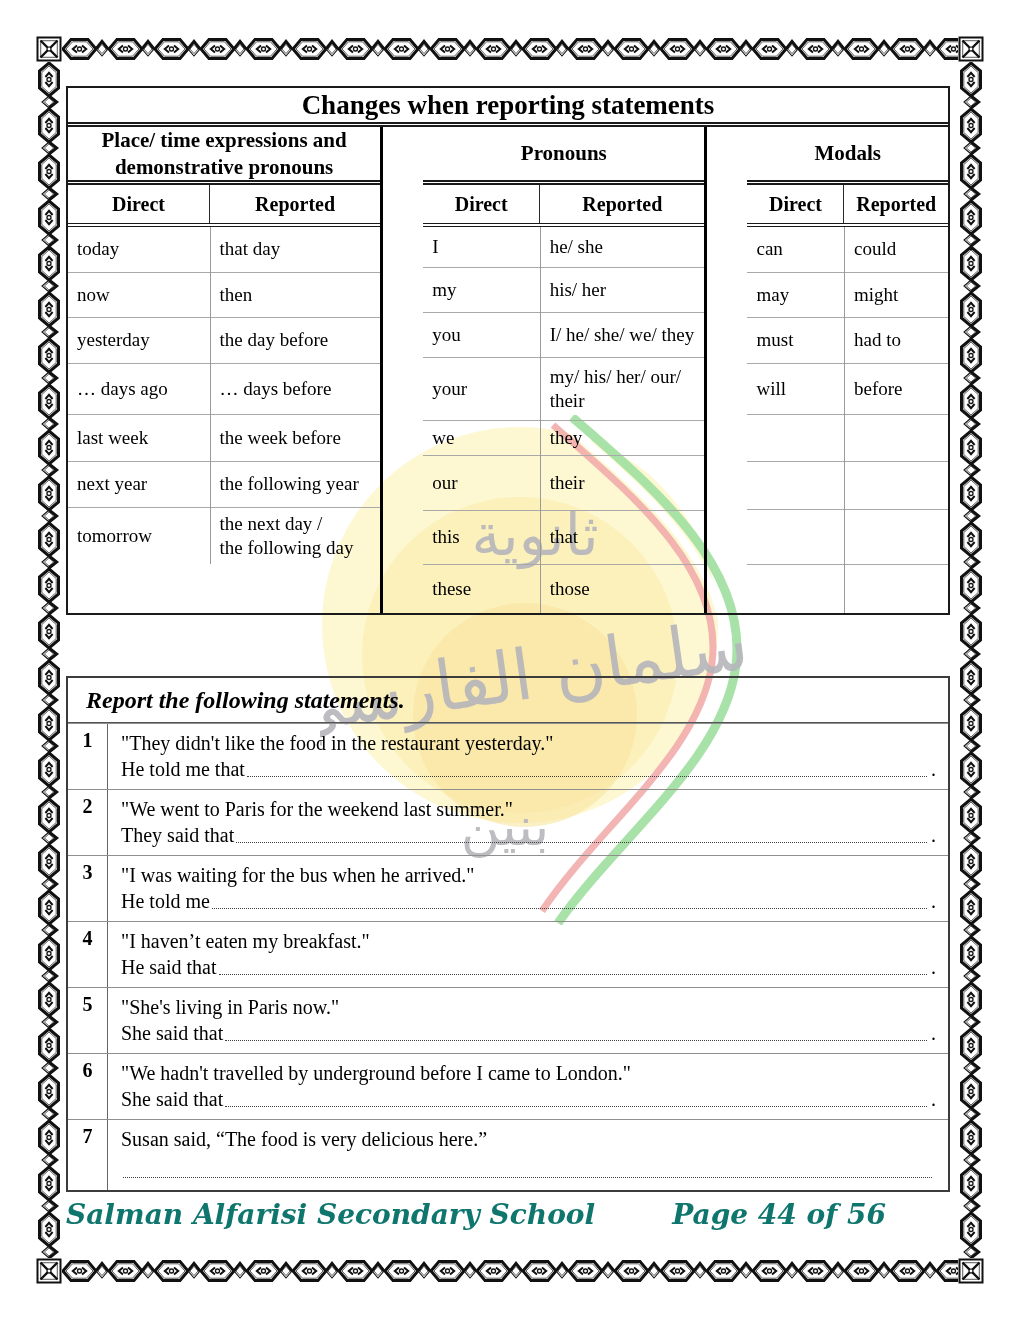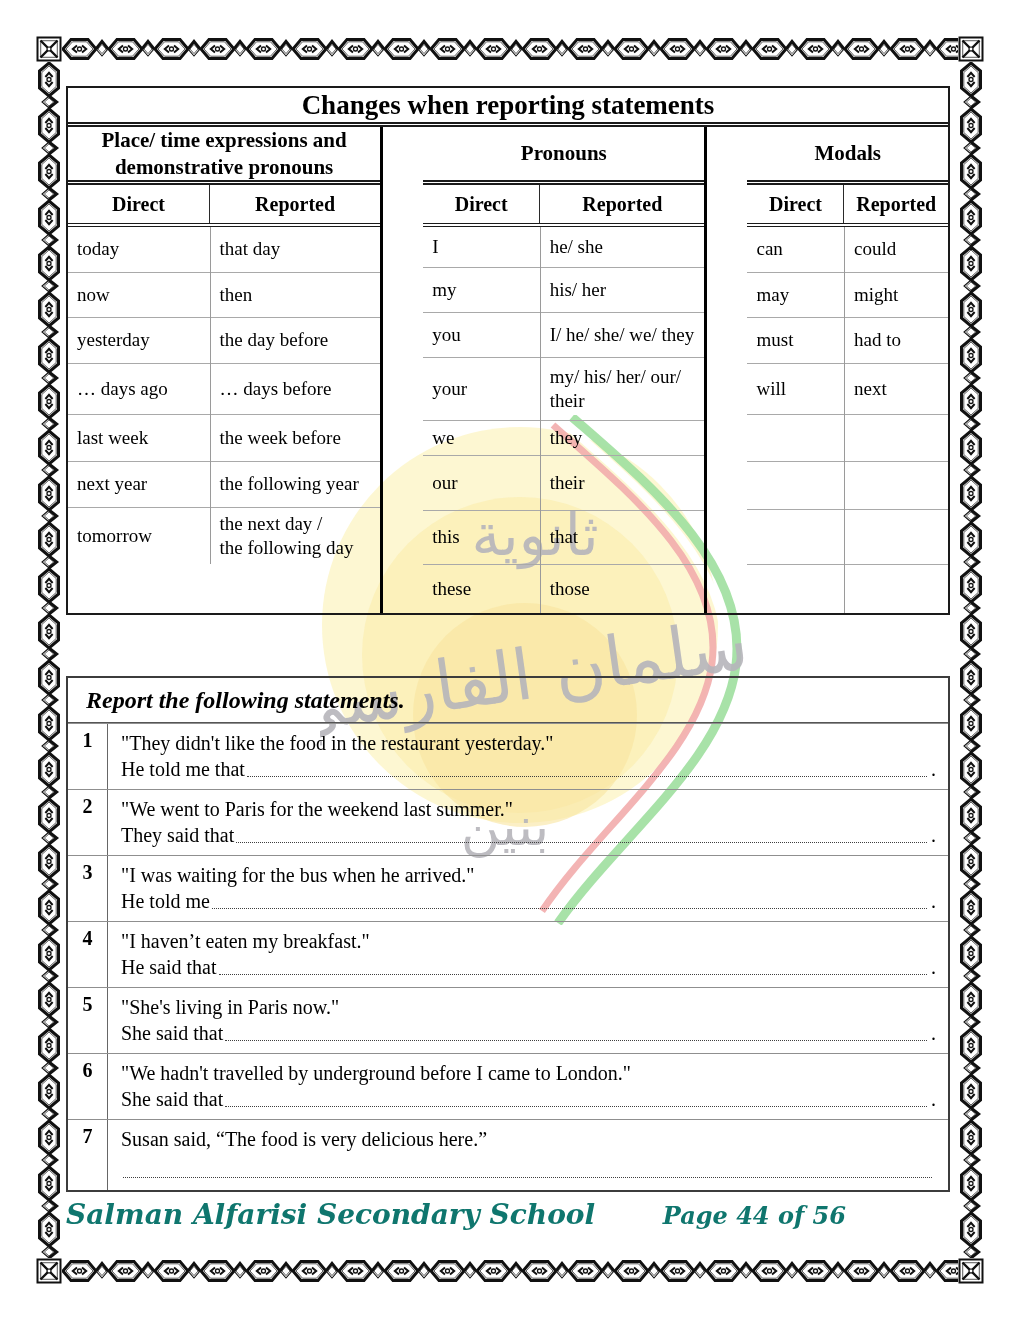--- a/index.html
+++ b/index.html
@@ -60,21 +60,21 @@
   .ex-prefix{white-space:nowrap;}
   .leader{flex:1;border-bottom:1.7px dotted #3f3f3f;margin:0 2px 5px 2px;min-width:30px;}
   .ex-suffix{margin-left:2px;}
   .ex-row.r7{min-height:70px;}
 
   
   .footer{position:absolute;left:66px;top:1198px;width:884px;display:flex;
       justify-content:space-between;align-items:baseline;color:#0f766e;
       font-family:"DejaVu Serif", serif;font-style:italic;font-weight:bold;z-index:1;}
   .footer .school{font-size:28px;}
-  .footer .pageno{font-size:24px;margin-right:104px;}
+  .footer .pageno{font-size:28px;margin-right:64px;}
 </style>
 </head>
 <body>
 
 <div class="page">
 
   <svg width="0" height="0" style="position:absolute" aria-hidden="true">
     <defs>
       <g id="bp-h-unit">
         <polygon points="1,13 9,3.5 26,3.5 34,13 26,22.5 9,22.5" fill="#fff" stroke="#111" stroke-width="3"></polygon>
@@ -339,21 +339,21 @@
             <tr style="height:45px">
                   <td class="dcol">may</td>
                   <td>might</td>
                 </tr>
             <tr style="height:46px">
                   <td class="dcol">must</td>
                   <td>had to</td>
                 </tr>
             <tr style="height:51px">
                   <td class="dcol">will</td>
-                  <td>next</td>
+                  <td>before</td>
                 </tr>
             <tr style="height:47px">
                   <td class="dcol"></td>
                   <td></td>
                 </tr>
             <tr style="height:48px">
                   <td class="dcol"></td>
                   <td></td>
                 </tr>
             <tr style="height:55px">

